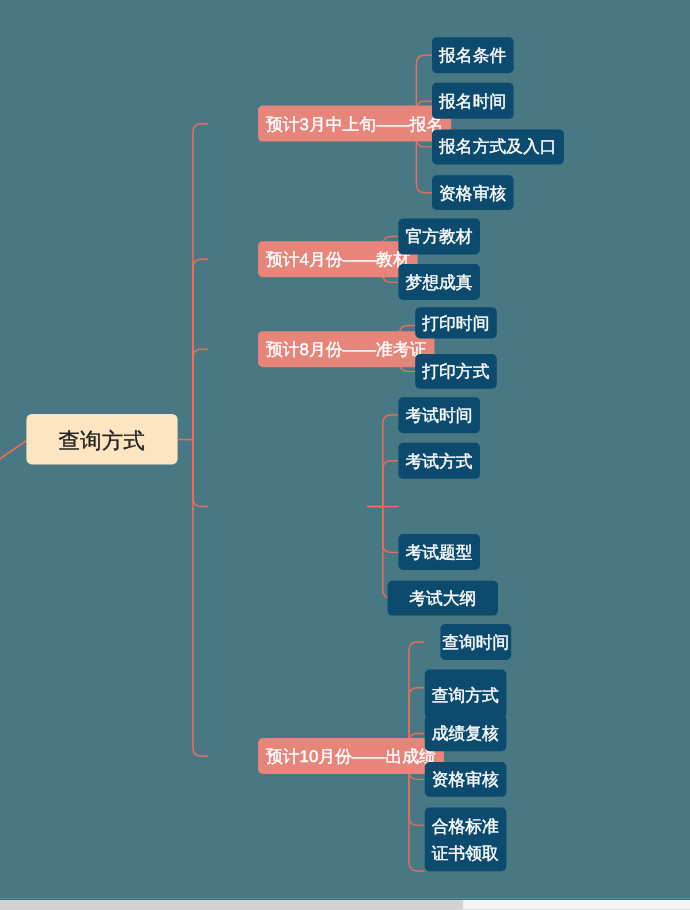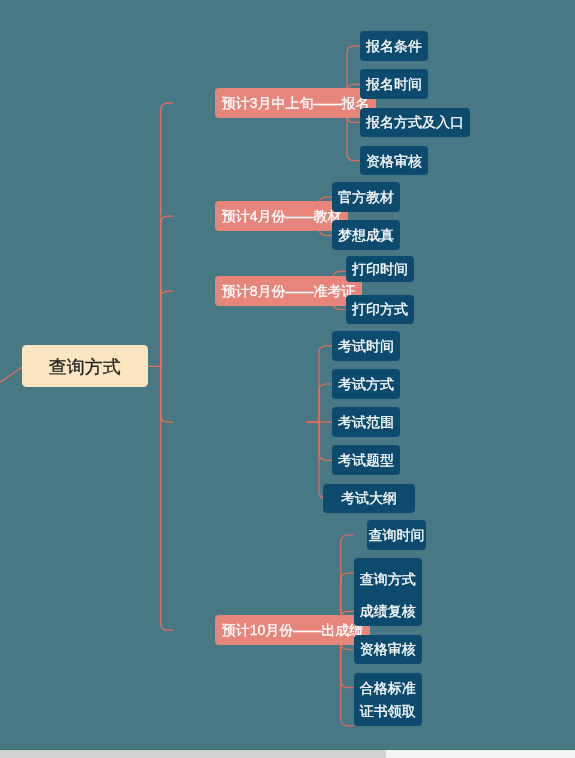--- a/index.html
+++ b/index.html
@@ -96,23 +96,20 @@
     </div>
   <div class="node leaf" style="left:345.9px;top:294.5px;width:68.0px;height:29.9px">
       <span>打印方式</span>
     </div>
   <div class="node leaf" style="left:331.9px;top:330.9px;width:68.0px;height:29.9px">
       <span>考试时间</span>
     </div>
   <div class="node leaf" style="left:331.9px;top:369.0px;width:68.0px;height:29.9px">
       <span>考试方式</span>
     </div>
-  <div class="node leaf" style="left:331.9px;top:407.2px;width:68.0px;height:29.9px">
-      <span>考试范围</span>
-    </div>
   <div class="node leaf" style="left:331.9px;top:445.3px;width:68.0px;height:29.9px">
       <span>考试题型</span>
     </div>
   <div class="node leaf" style="left:323px;top:483.5px;width:92px;height:29.9px">
       <span>考试大纲</span>
     </div>
   <div class="node branch" style="left:173.2px;top:615.2px;width:154.5px;height:30.0px">
       <span>预计10月份——出成绩</span>
     </div>
   <div class="node leaf" style="left:367px;top:520.0px;width:59px;height:29.9px">

